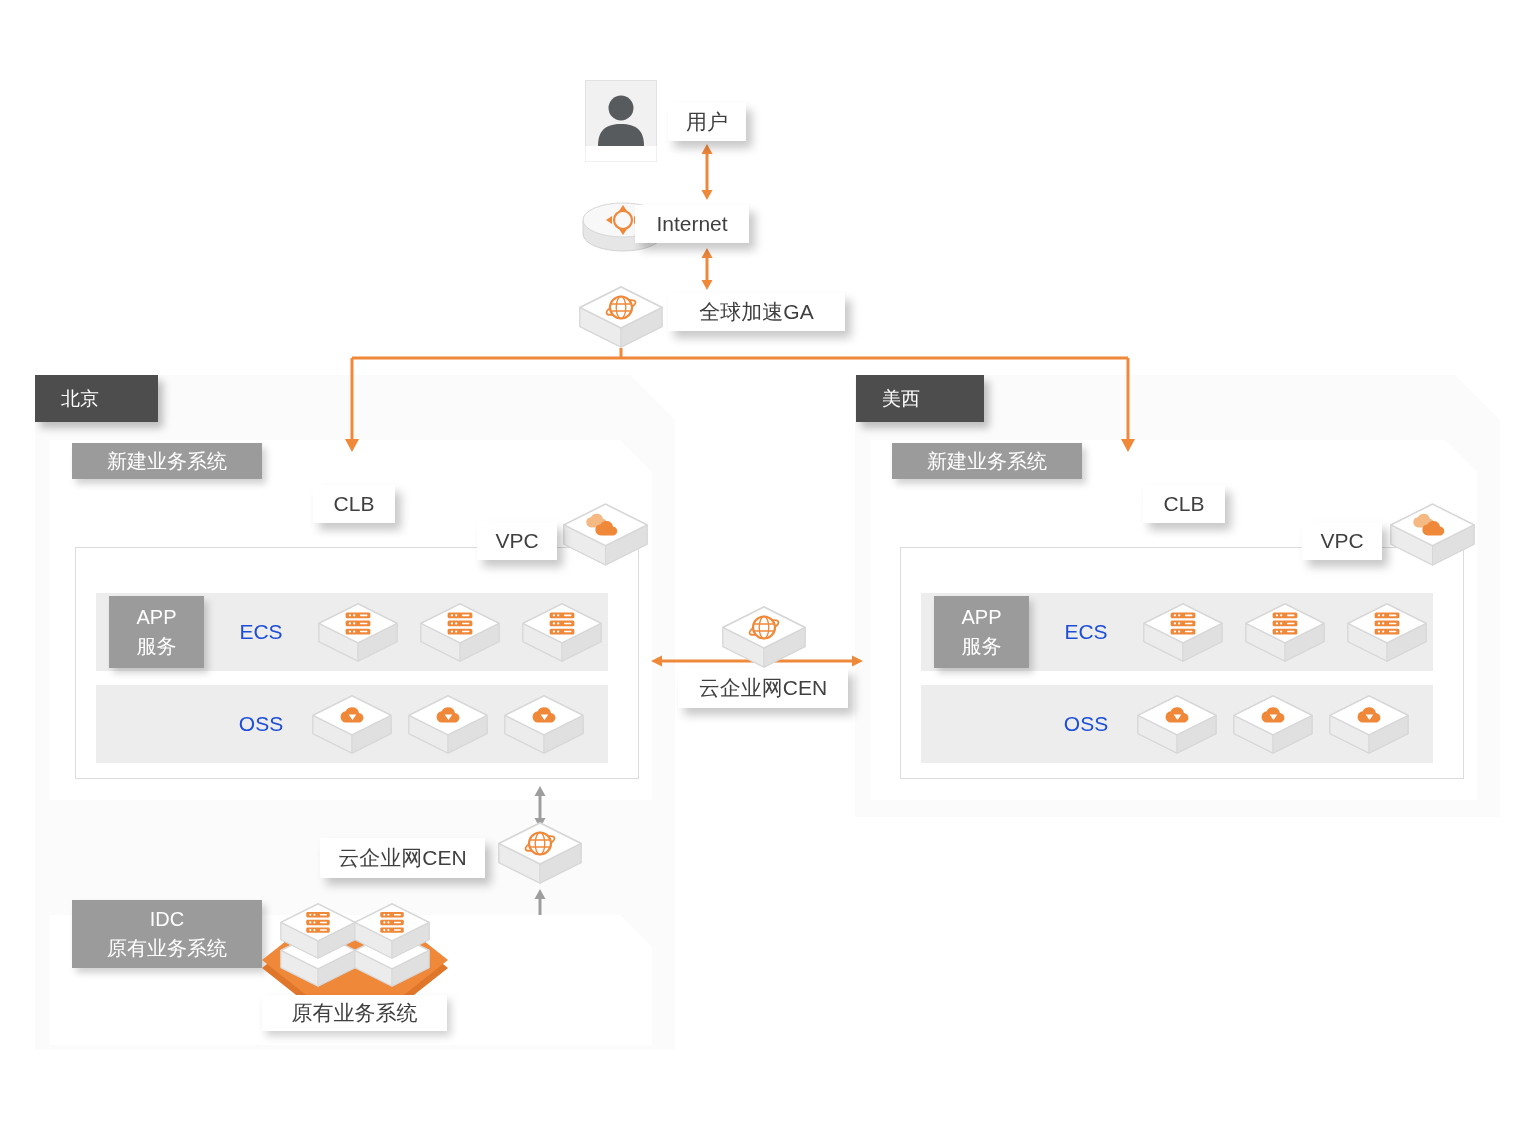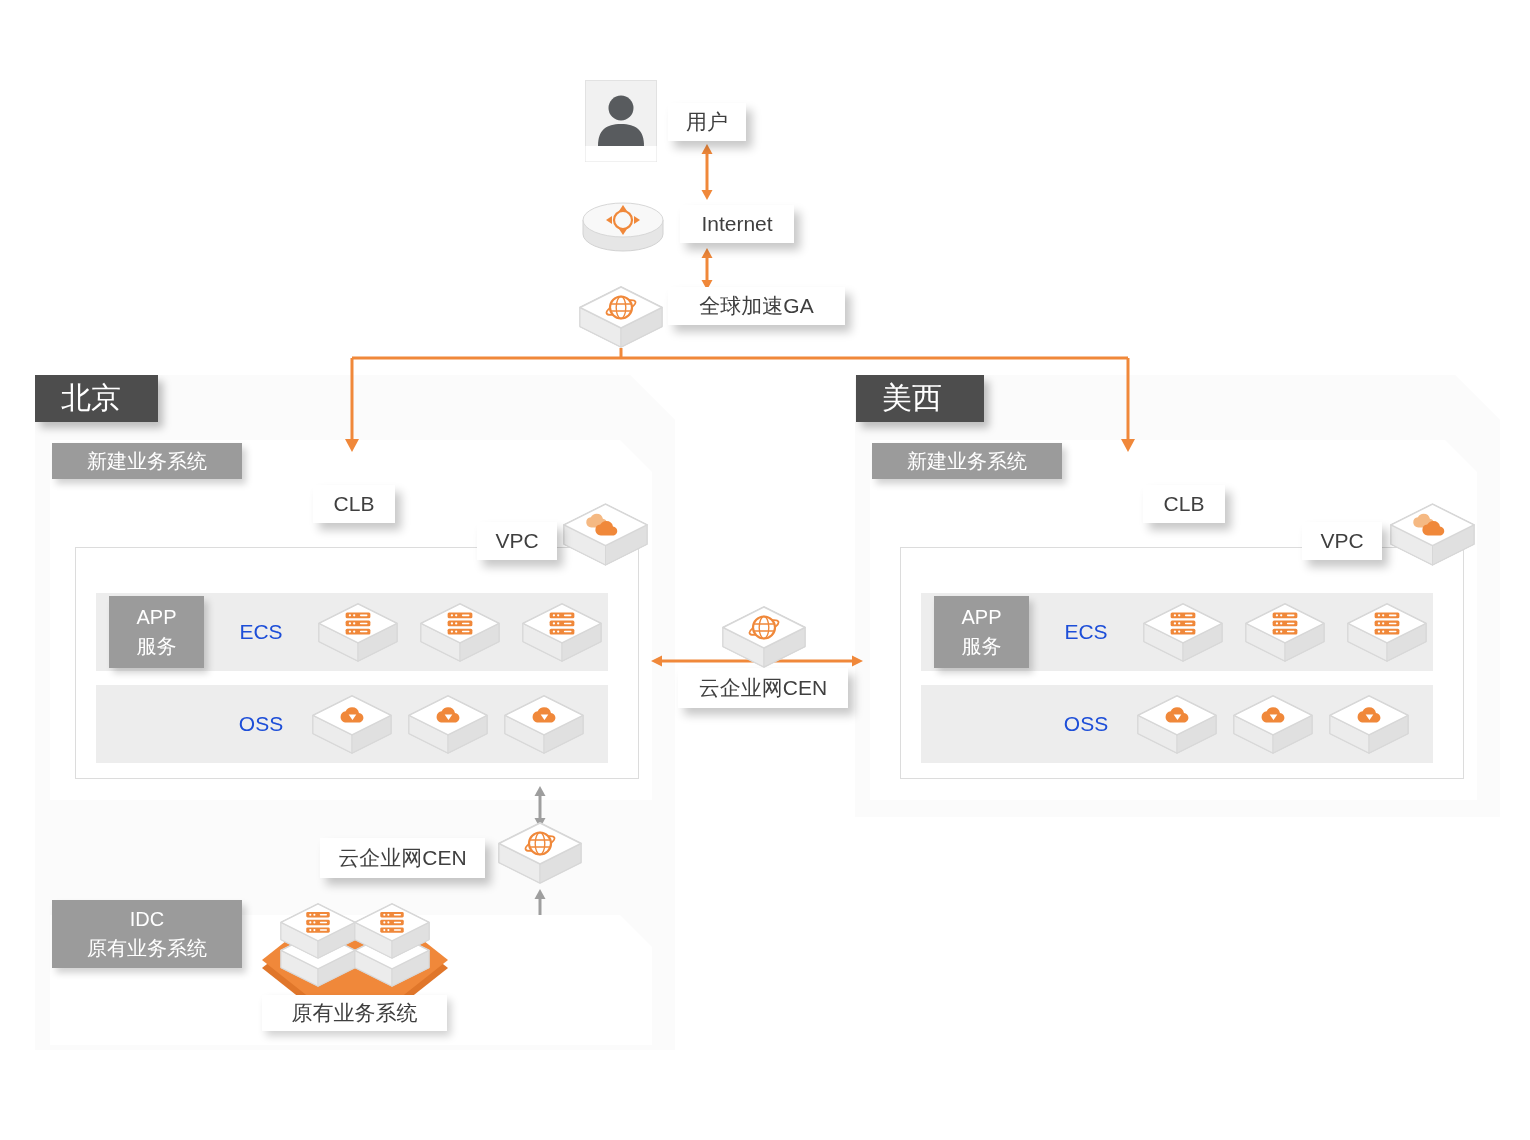--- a/index.html
+++ b/index.html
@@ -5,30 +5,30 @@
   html,body{margin:0;padding:0;background:#fff;font-family:"Liberation Sans","DejaVu Sans",sans-serif;}
   .canvas{position:relative;width:1530px;height:1140px;background:#ffffff;overflow:hidden;}
   .abs{position:absolute;}
 
   .label-box{
     position:absolute;background:#ffffff;color:#3f3f3f;font-size:21px;
     display:flex;align-items:center;justify-content:center;
     box-shadow:6px 7px 9px rgba(0,0,0,.22);white-space:nowrap;z-index:6;
   }
   .tab{
-    position:absolute;background:#4d4d4d;color:#ffffff;font-size:30px;
+    position:absolute;background:#4d4d4d;color:#ffffff;font-size:19px;
     display:flex;align-items:center;padding-left:26px;box-sizing:border-box;
     box-shadow:5px 6px 8px rgba(0,0,0,.25);z-index:4;
   }
   .gray-label{
     background:#9b9b9b;color:#ffffff;font-size:20px;line-height:1.45;
     display:flex;flex-direction:column;align-items:center;justify-content:center;
     box-shadow:4px 5px 7px rgba(0,0,0,.18);z-index:5;text-align:center;
   }
-  .gray-label.pos{position:absolute;}
+  .gray-label.pos{position:absolute;margin-left:20px;}
 
   .region{
     position:absolute;background:#fbfbfb;
     clip-path:polygon(0 0,calc(100% - 45px) 0,100% 45px,100% 100%,0 100%);
     filter:drop-shadow(6px 7px 9px rgba(0,0,0,.15));
   }
   .inner-box{
     position:absolute;background:#ffffff;
     clip-path:polygon(0 0,calc(100% - 32px) 0,100% 32px,100% 100%,0 100%);
     filter:drop-shadow(4px 5px 8px rgba(0,0,0,.12));
@@ -115,33 +115,33 @@
     <path d="M2,28 v14 a40,17 0 0 0 80,0 v-14 z" fill="#e6e6e6" stroke="#d2d2d2"></path>
     <ellipse cx="42" cy="28" rx="40" ry="17" fill="#f8f8f8" stroke="#d7d7d7"></ellipse>
     <circle cx="42" cy="28" r="9" fill="none" stroke="#f0883a" stroke-width="2.2"></circle>
     <g fill="#f0883a">
       <polygon points="42,13 38,19 46,19"></polygon>
       <polygon points="42,43 38,37 46,37"></polygon>
       <polygon points="25,28 31,24 31,32"></polygon>
       <polygon points="59,28 53,24 53,32"></polygon>
     </g>
   </svg>
-  <div class="label-box" style="left:680px;top:205px;width:114px;height:38px">Internet</div>
+  <div class="label-box" style="left:635px;top:205px;width:114px;height:38px">Internet</div>
 
   <svg class="abs" style="left:698px;top:247px" width="18" height="44">
     <line x1="9" y1="9" x2="9" y2="35" stroke="#f0883a" stroke-width="3"></line>
     <polygon points="9,1 3.5,11 14.5,11" fill="#f0883a"></polygon>
     <polygon points="9,43 3.5,33 14.5,33" fill="#f0883a"></polygon>
   </svg>
 
   <svg class="abs cube" style="left:579px;top:286px" width="84" height="62" viewBox="0 0 84 62">
     <use href="#isoCube"></use>
       <use href="#glyphGlobe"></use>
   </svg>
-  <div class="label-box" style="left:668px;top:287px;width:177px;height:38px">全球加速GA</div>
+  <div class="label-box" style="left:668px;top:293px;width:177px;height:38px">全球加速GA</div>
 
   <svg class="abs" style="left:338px;top:344px;z-index:7" width="810" height="118">
     <g stroke="#f0883a" stroke-width="3" fill="none">
       <line x1="283" y1="4" x2="283" y2="14"></line>
       <line x1="14" y1="14" x2="790" y2="14"></line>
       <line x1="14" y1="14" x2="14" y2="98"></line>
       <line x1="790" y1="14" x2="790" y2="98"></line>
     </g>
     <polygon points="14,108 7,95 21,95" fill="#f0883a"></polygon>
     <polygon points="790,108 783,95 797,95" fill="#f0883a"></polygon>

